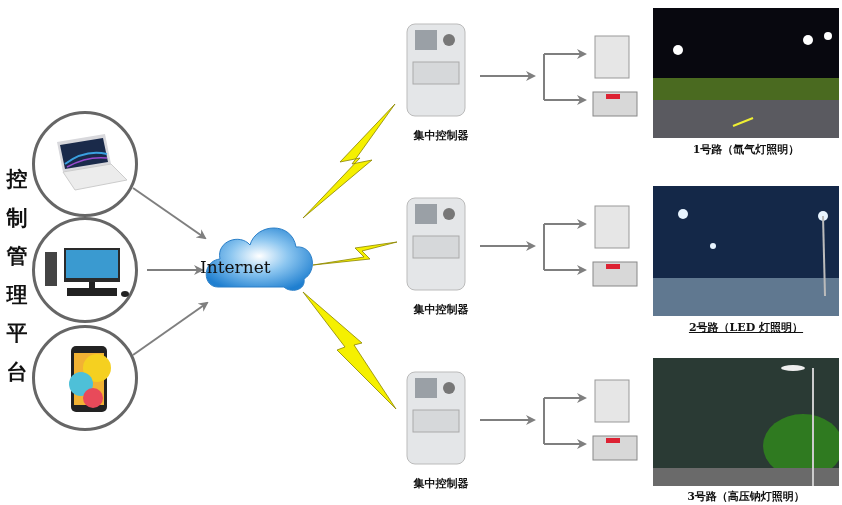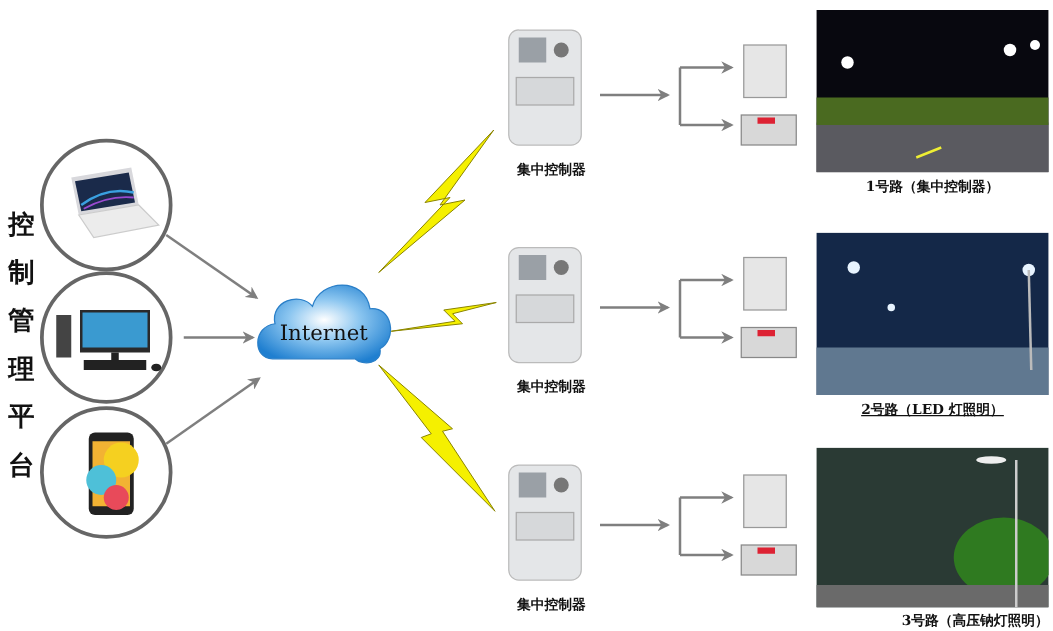--- a/index.html
+++ b/index.html
@@ -98,21 +98,21 @@
   <svg width="118" height="80">
     <defs>
       <radialGradient id="cg" cx="50%" cy="45%" r="60%">
         <stop offset="0" stop-color="#ffffff"></stop>
         <stop offset="0.45" stop-color="#8cc6f0"></stop>
         <stop offset="1" stop-color="#1f7fd0"></stop>
       </radialGradient>
     </defs>
     <path d="M18,72 C2,72 2,46 20,44 C16,26 40,18 50,30 C56,8 92,6 96,32 C114,30 118,56 104,64 C106,76 90,78 84,72 Z" fill="url(#cg)" stroke="#2a7fc8" stroke-width="1"></path>
   </svg>
-  <div class="abs" style="left:0;top:42px;width:118px;text-align:center;font-size:17px;color:#111;font-family:'DejaVu Serif',serif;">Internet</div>
+  <div class="abs" style="left:0;top:42px;width:118px;text-align:left;font-size:17px;color:#111;font-family:'DejaVu Serif',serif;">Internet</div>
 </div>
 
 <div class="abs" style="left:405px;top:22px;">
   <svg class="meter" viewBox="0 0 62 96" width="62" height="96">
     <rect x="2" y="2" width="58" height="92" rx="8" fill="#e4e6e8" stroke="#bbb"></rect>
     <rect x="10" y="8" width="22" height="20" fill="#9aa0a6"></rect>
     <circle cx="44" cy="18" r="6" fill="#777"></circle>
     <rect x="8" y="40" width="46" height="22" fill="#d6d8da" stroke="#aaa"></rect>
   </svg>
 </div>
@@ -164,21 +164,21 @@
   <svg width="186" height="130">
     <rect width="186" height="130" fill="#08080f"></rect>
     <rect y="90" width="186" height="40" fill="#5a5a60"></rect>
     <rect y="70" width="186" height="22" fill="#4a6a20"></rect>
     <circle cx="25" cy="42" r="5" fill="#fff"></circle>
       <circle cx="155" cy="32" r="5" fill="#fff"></circle>
       <circle cx="175" cy="28" r="4" fill="#fff"></circle>
     <line x1="80" y1="118" x2="100" y2="110" stroke="#ee3" stroke-width="2"></line>
   </svg>
 </div>
-<div class="abs caption" style="left:653px;top:142px;width:186px;">1号路（集中控制器）</div>
+<div class="abs caption" style="left:653px;top:142px;width:186px;">1号路（氙气灯照明）</div>
 
 <div class="abs photo" style="left:653px;top:186px;">
   <svg width="186" height="130">
     <rect width="186" height="130" fill="#142848"></rect>
     <rect y="92" width="186" height="38" fill="#607890"></rect>
     <circle cx="30" cy="28" r="5" fill="#e8f4ff"></circle>
       <circle cx="170" cy="30" r="5" fill="#e8f4ff"></circle>
       <circle cx="60" cy="60" r="3" fill="#e8f4ff"></circle>
     <line x1="170" y1="30" x2="172" y2="110" stroke="#bbb" stroke-width="2"></line>
   </svg>
@@ -187,13 +187,13 @@
 
 <div class="abs photo" style="left:653px;top:358px;">
   <svg width="186" height="128">
     <rect width="186" height="128" fill="#2a3a34"></rect>
     <ellipse cx="150" cy="88" rx="40" ry="32" fill="#2f7a20"></ellipse>
     <rect y="110" width="186" height="18" fill="#6a6a6a"></rect>
     <line x1="160" y1="10" x2="160" y2="128" stroke="#ccc" stroke-width="2"></line>
     <ellipse cx="140" cy="10" rx="12" ry="3" fill="#eee"></ellipse>
   </svg>
 </div>
-<div class="abs caption" style="left:653px;top:489px;width:186px;text-align:right;">3号路（高压钠灯照明）</div>
+<div class="abs caption" style="left:653px;top:489px;width:186px;">3号路（高压钠灯照明）</div>
 
 </body></html>

